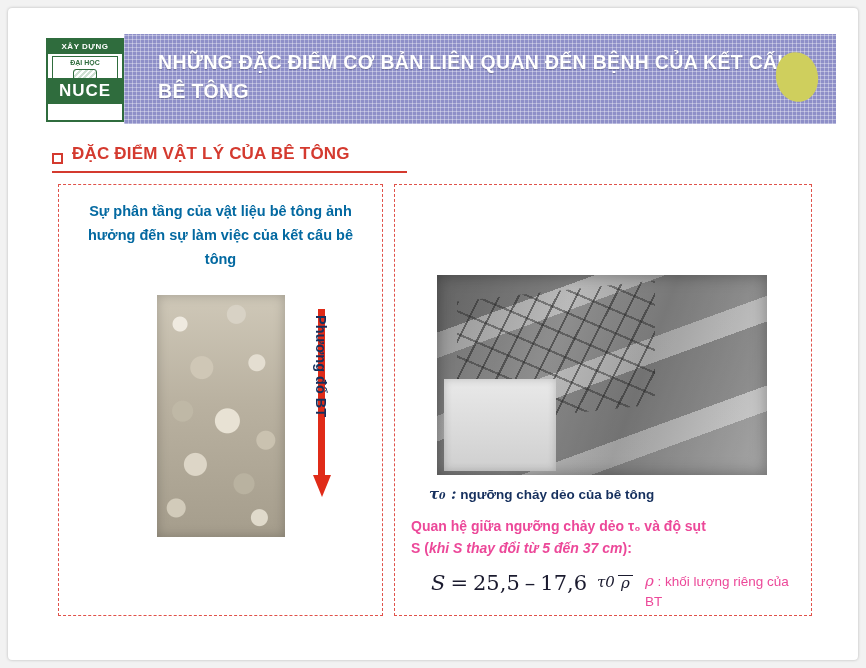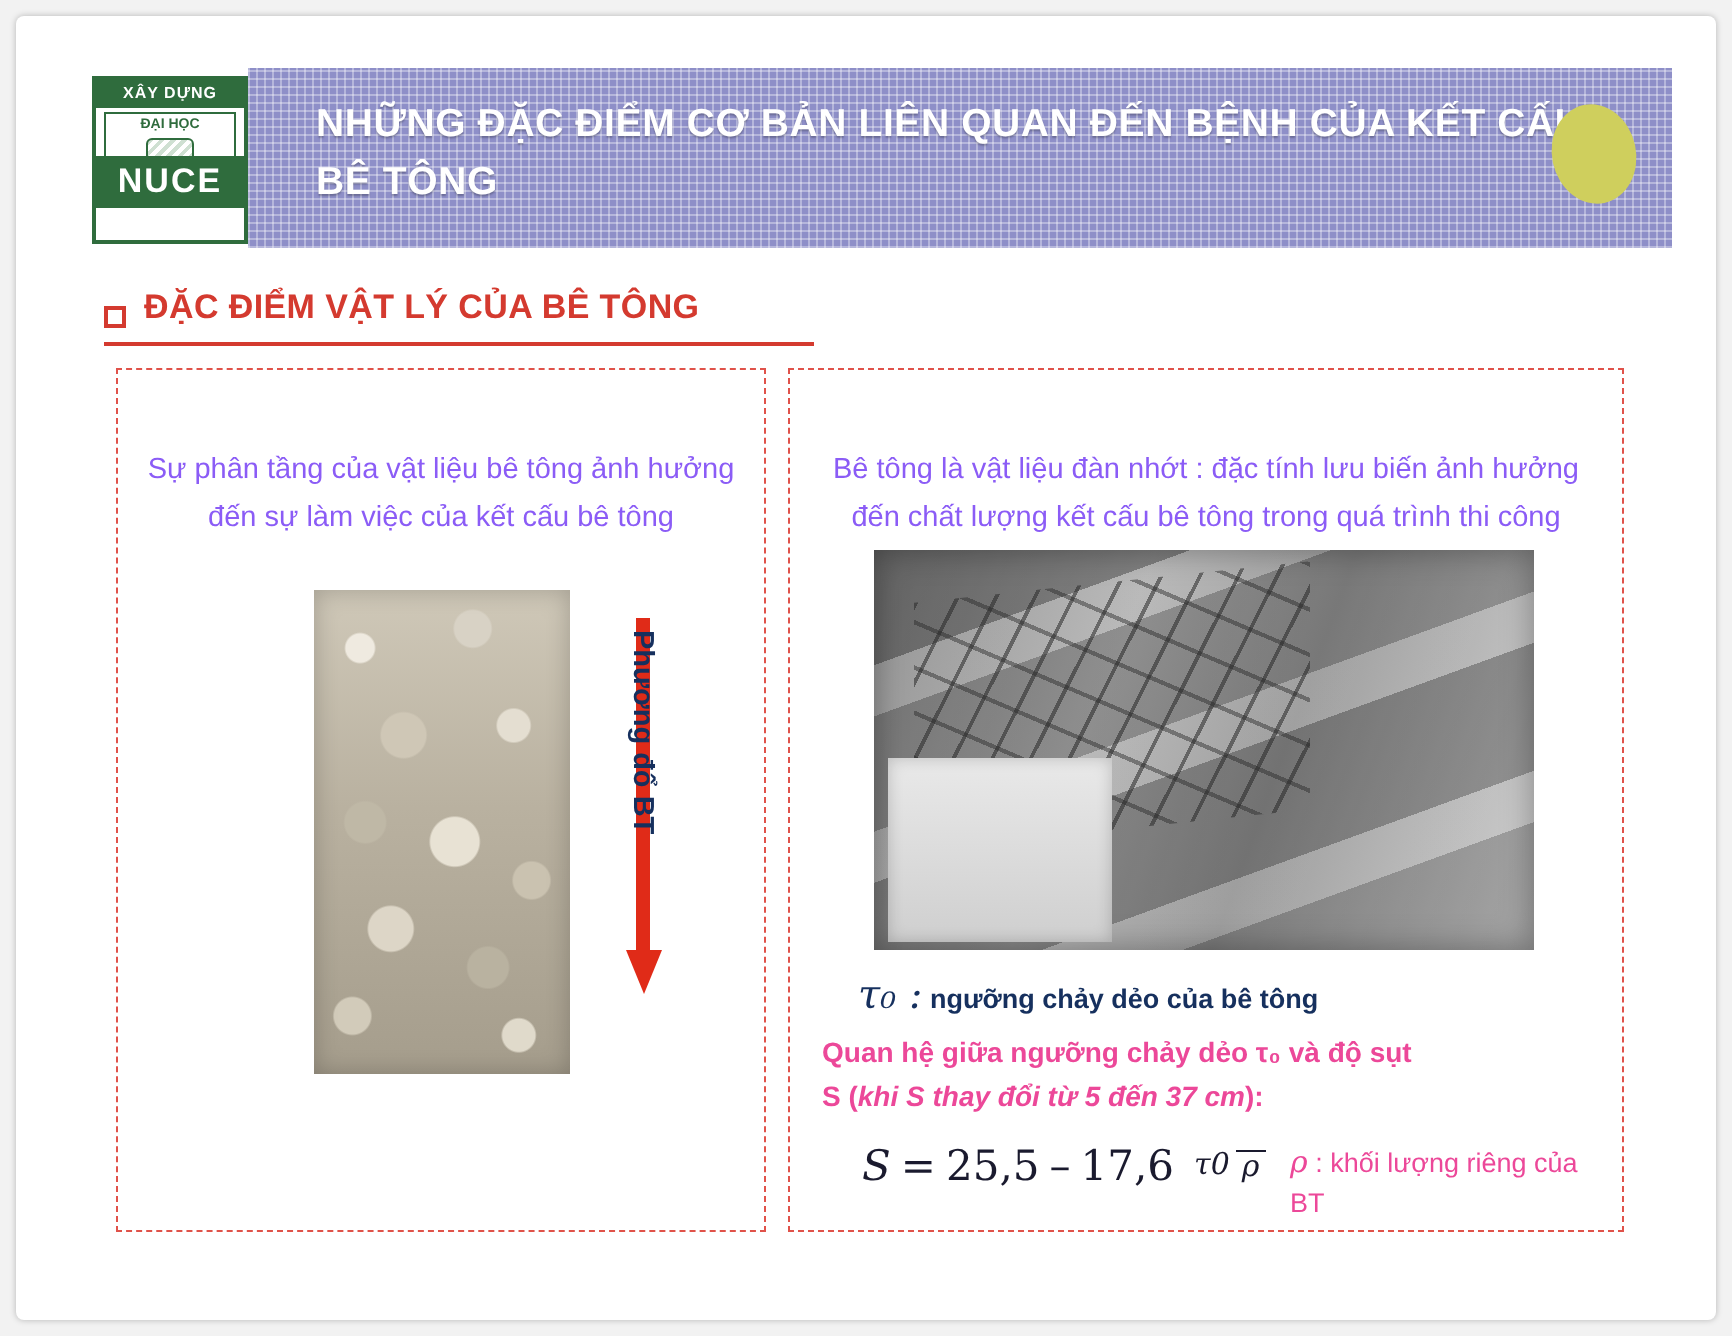--- a/index.html
+++ b/index.html
@@ -183,24 +183,23 @@
     width: 418px;
     height: 432px;
   }
   .panel-caption {
     position: absolute;
     left: 14px;
     right: 14px;
     top: 14px;
     text-align: center;
     font-size: 14.5px;
-    font-weight: normal;
-    color: #8b5cf6;
+    font-weight: bold;
+    color: #0369a1;
     line-height: 24px;
-    margin-top: 24px;
   }
 
   
   .concrete-photo {
     position: absolute;
     left: 98px;
     top: 110px;
     width: 128px;
     height: 242px;
     background:
@@ -302,22 +301,22 @@
   .tau-line {
     top: 300px;
     font-size: 13.5px;
     color: #16305e;
     font-weight: bold;
     padding-left: 18px;
   }
   .tau-line .sym {
     font-family: "DejaVu Serif", serif;
     font-style: italic;
-    font-weight: normal;
-    font-size: 20px;
+    font-weight: bold;
+    font-size: 15px;
   }
   .rel-line {
     top: 330px;
     font-size: 14px;
     color: #ec4899;
     font-weight: bold;
     line-height: 22px;
   }
   .rel-line i { font-style: italic; }
   .formula {
@@ -390,21 +389,20 @@
     <div class="panel-caption">Sự phân tầng của vật liệu bê tông ảnh hưởng đến sự làm việc của kết cấu bê tông</div>
     <div class="concrete-photo"></div>
     <div class="arrow-wrap">
       <div class="arrow-line"></div>
       <div class="arrow-head"></div>
     </div>
     <div class="arrow-label">Phương đổ BT</div>
   </div>
 
   <div class="panel panel-right">
-    <div class="panel-caption">Bê tông là vật liệu đàn nhớt : đặc tính lưu biến ảnh hưởng đến chất lượng kết cấu bê tông trong quá trình thi công</div>
     <div class="beam-photo"></div>
 
     <div class="right-text tau-line">
       <span class="sym">τ₀ :</span>
       <span>ngưỡng chảy dẻo của bê tông</span>
     </div>
 
     <div class="right-text rel-line">
       <span>Quan hệ giữa ngưỡng chảy dẻo </span><span class="sym">τ₀</span><span> và độ sụt</span><br>
       <span>S (</span><i>khi S thay đổi từ 5 đến 37 cm</i><span>):</span>

